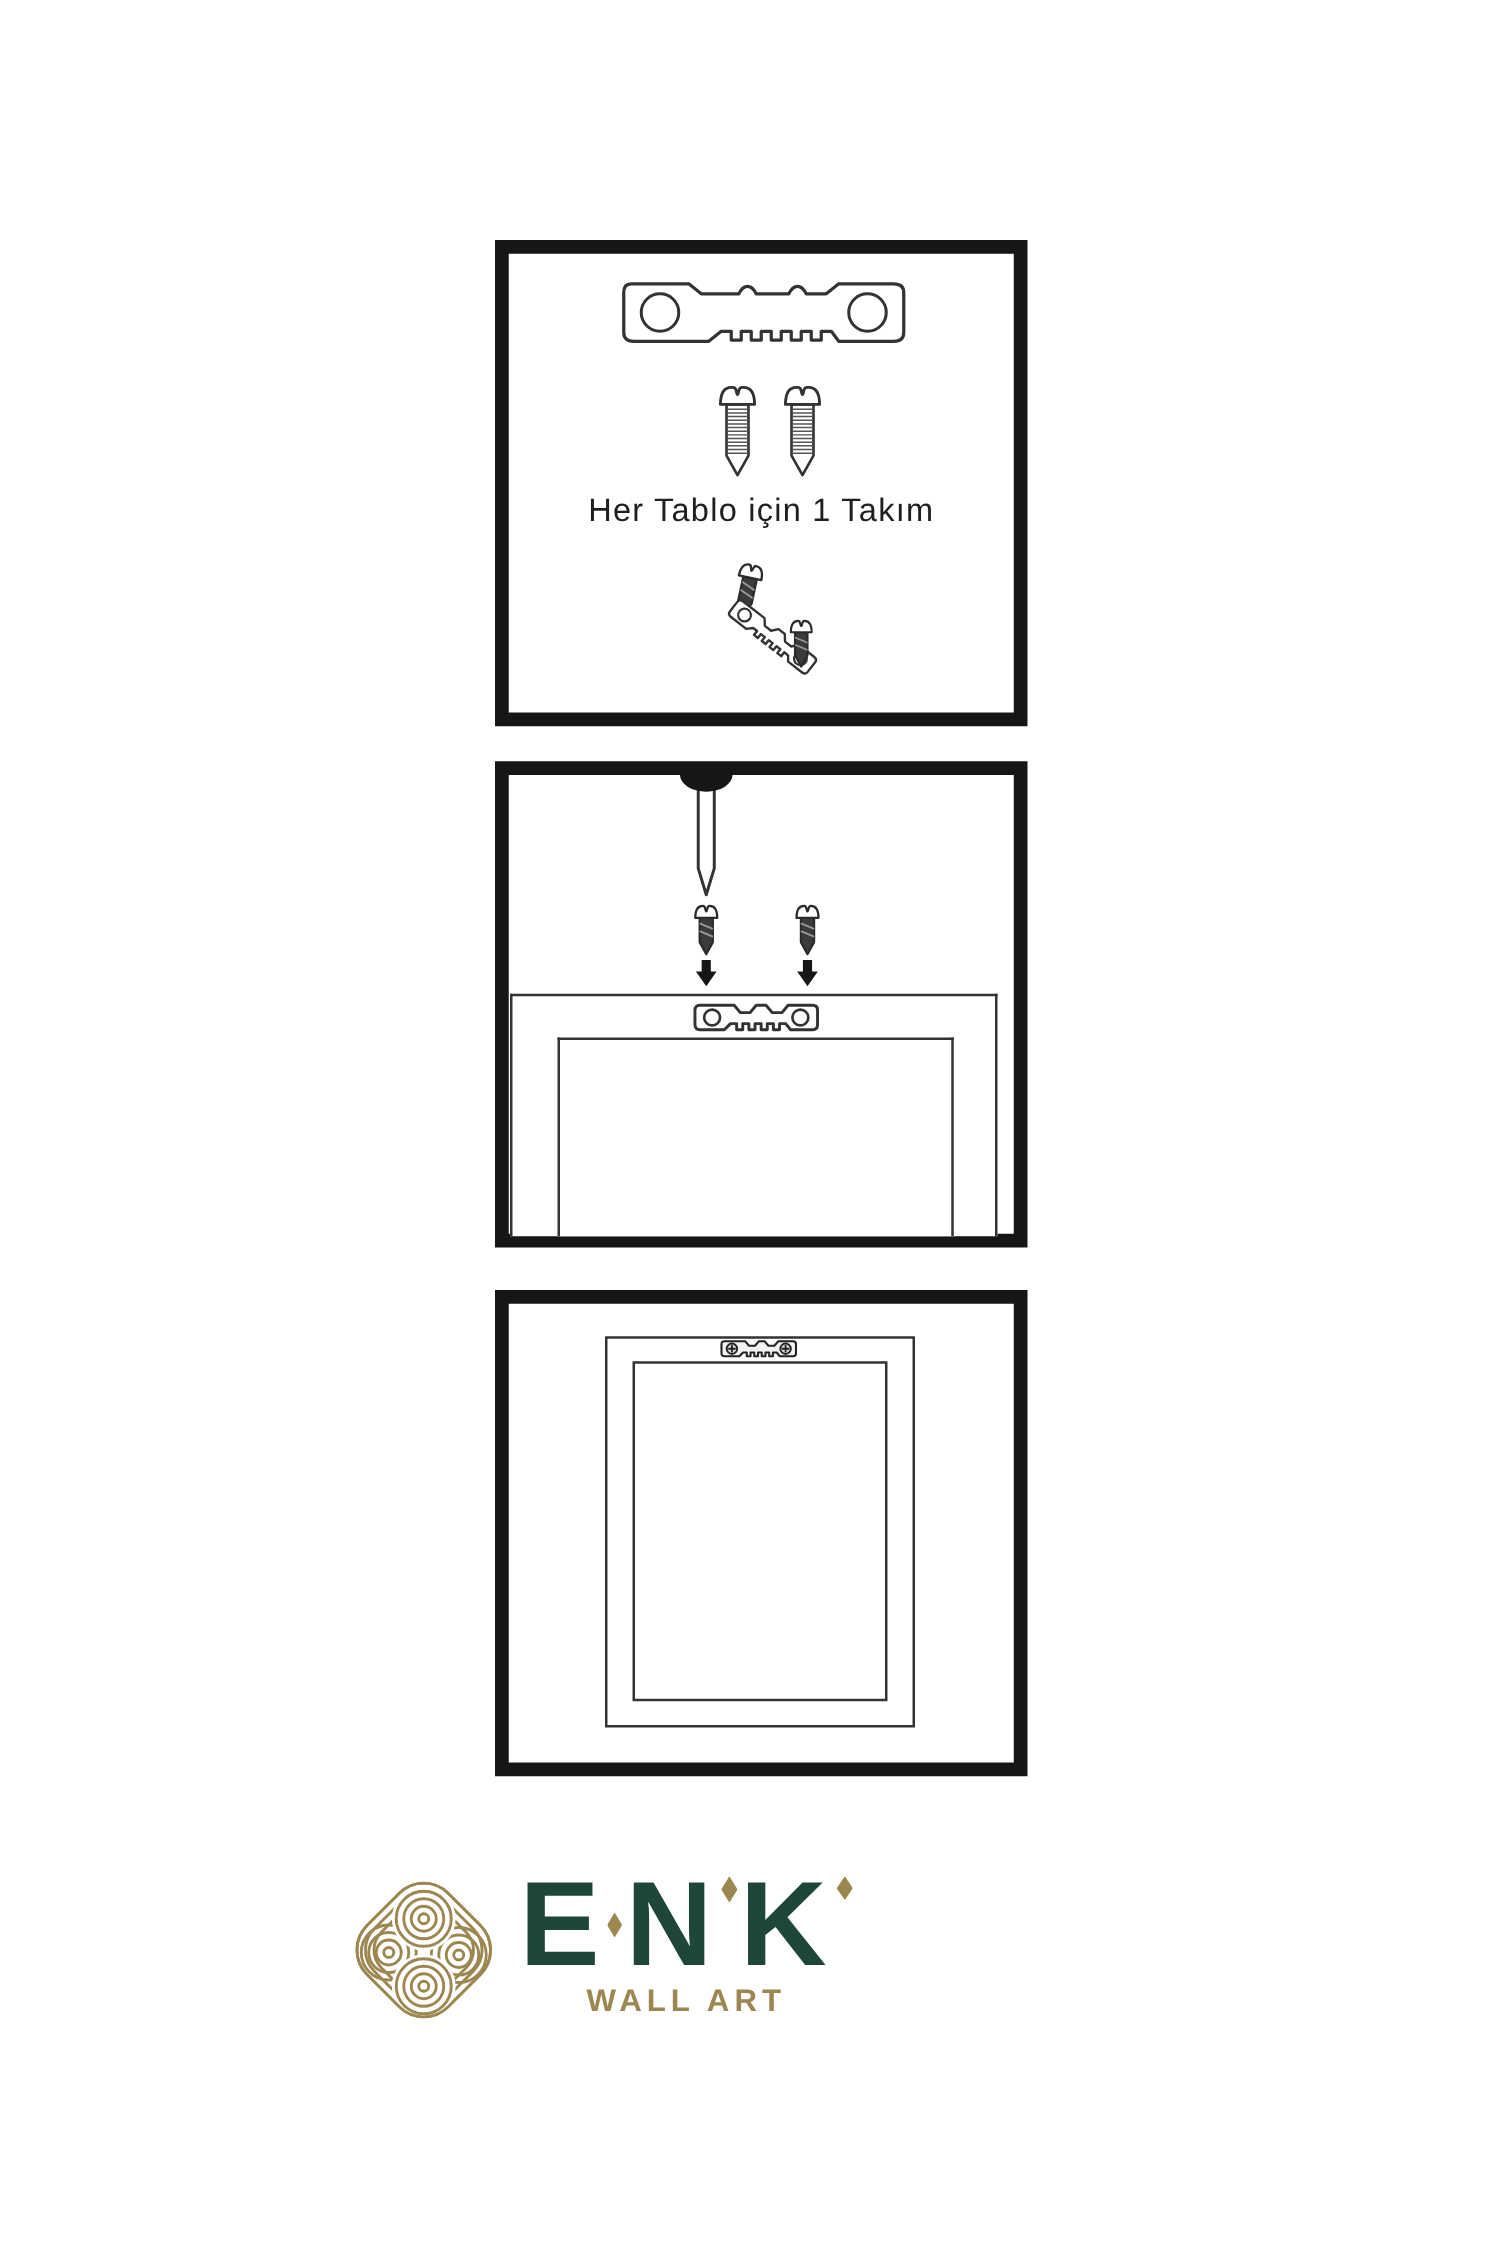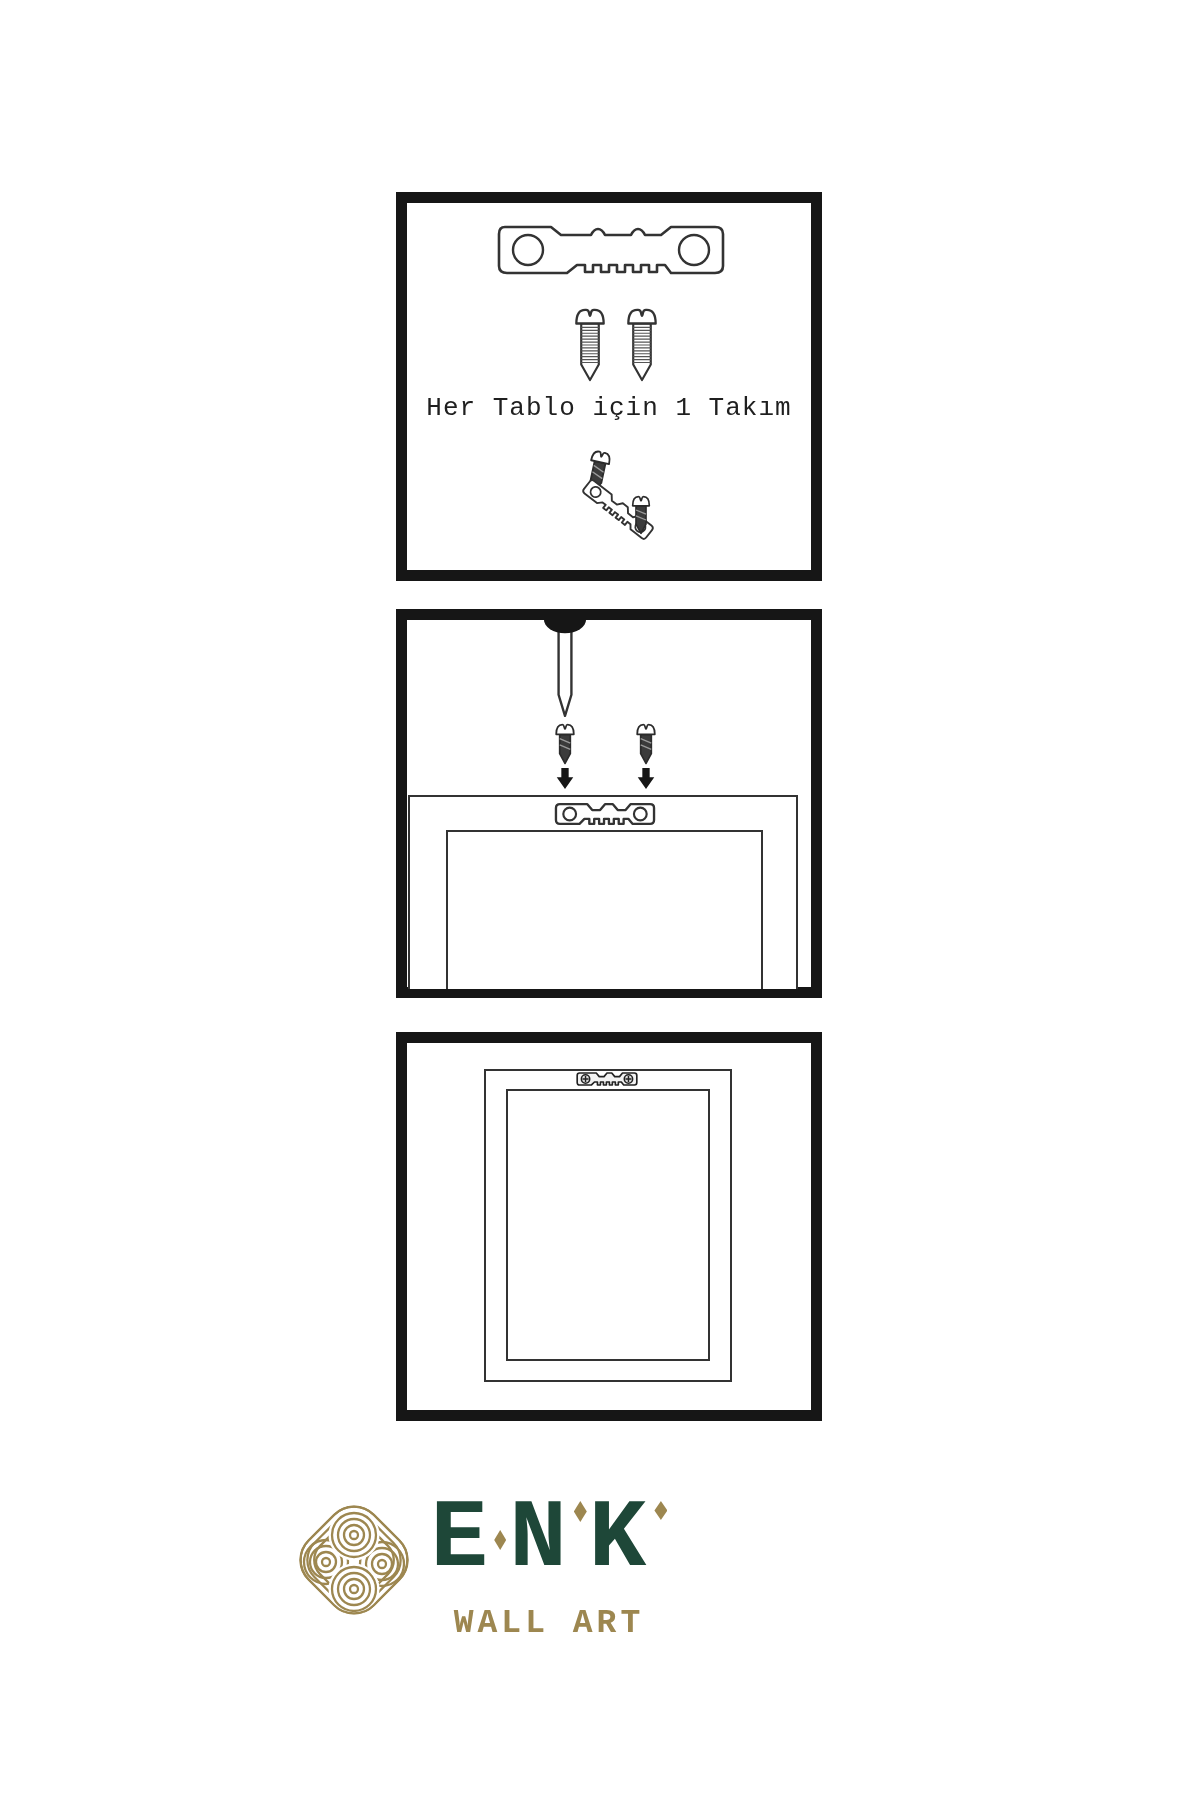--- a/index.html
+++ b/index.html
@@ -1,17 +1,17 @@
 <!DOCTYPE html>
 <html><head>
 <meta charset="utf-8">
 <style>
   html,body{margin:0;padding:0;background:#fff;}
   .page{position:relative;width:960px;height:1800px;background:#fff;overflow:hidden;
-        font-family:Liberation Mono, monospace;}
+        font-family:Liberation Sans, sans-serif;}
 
   
   .panel{position:absolute;left:396px;width:426px;height:389px;
          border:11px solid #161616;background:#fff;box-sizing:border-box;}
   .panel-1{top:192px;}
   .panel-2{top:609px;}
   .panel-3{top:1032px;}
   .panel *{box-sizing:border-box;}
   .abs{position:absolute;}
 
@@ -31,21 +31,21 @@
          justify-content:center;align-items:flex-start;gap:16px;}
   .brand-text{display:flex;flex-direction:column;align-items:center;}
   .enk-line{display:flex;align-items:flex-start;line-height:.92;
             font-size:96px;font-weight:700;color:#1e4738;letter-spacing:2px;}
   .enk-letter{display:block;}
   .dia{display:block;background:#9d8750;
        clip-path:polygon(50% 0,100% 50%,50% 100%,0 50%);}
   .dia-1{width:12px;height:20px;margin:34px 3px 0 4px;}
   .dia-2{width:13px;height:21px;margin:5px 2px 0 5px;}
   .dia-3{width:13px;height:19px;margin:5px 0 0 6px;}
-  .wall-art{margin-top:21px;font-size:33px;letter-spacing:4px;font-weight:600;
+  .wall-art{margin-top:3px;font-size:25px;letter-spacing:4px;font-weight:600;
             color:#9d8750;text-align:left;}
 </style>
 </head>
 <body>
 
 <div class="page">
 
   <section class="panel panel-1">
 
     <svg class="abs" style="left:88px;top:18px;" width="232" height="58" viewBox="0 0 232 58">

